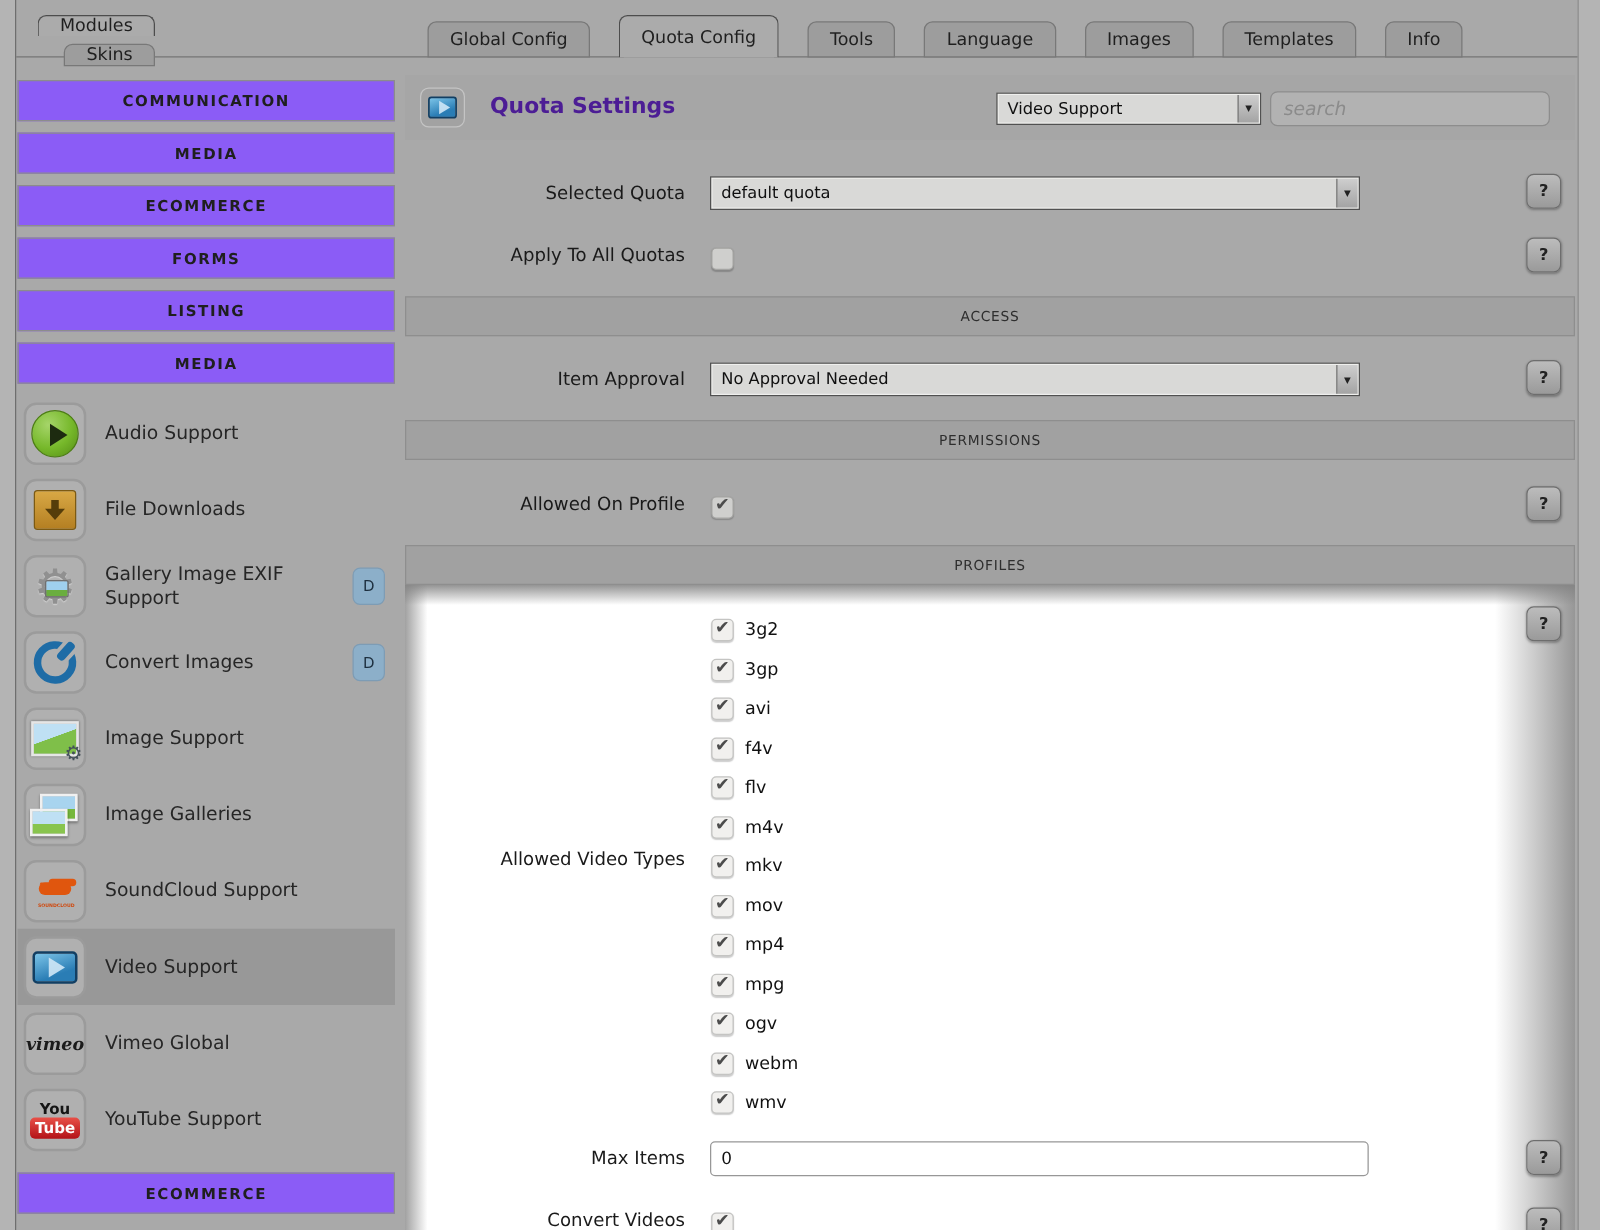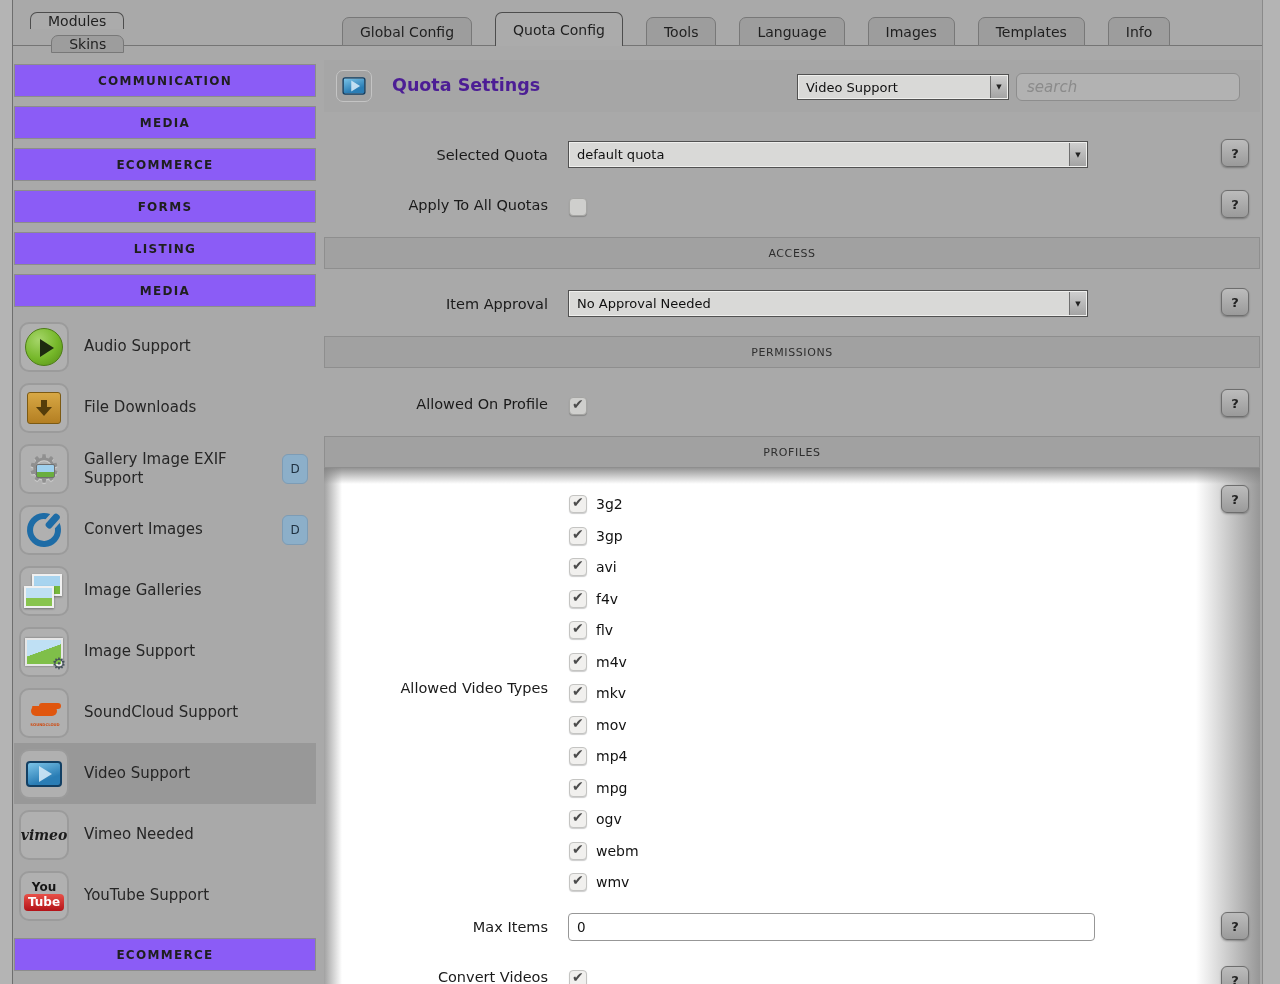--- a/index.html
+++ b/index.html
@@ -162,51 +162,51 @@
     </div>
       <div class="module-row">
       <div class="module-icon-btn">
         <div class="gravatar-icon"></div>
       </div>
       <div class="module-label">Convert Images</div>
       <div class="module-badge">D</div>
     </div>
       <div class="module-row">
       <div class="module-icon-btn">
+        <div class="photo-gear-icon"></div>
+      </div>
+      <div class="module-label">Image Support</div>
+
+    </div>
+      <div class="module-row">
+      <div class="module-icon-btn">
         <div class="photos-stack-icon"></div>
       </div>
       <div class="module-label">Image Galleries</div>
 
     </div>
       <div class="module-row">
       <div class="module-icon-btn">
-        <div class="photo-gear-icon"></div>
-      </div>
-      <div class="module-label">Image Support</div>
-
-    </div>
-      <div class="module-row">
-      <div class="module-icon-btn">
         <div class="soundcloud-icon"></div>
       </div>
       <div class="module-label">SoundCloud Support</div>
 
     </div>
       <div class="module-row selected">
       <div class="module-icon-btn">
         <div class="video-icon"></div>
       </div>
       <div class="module-label">Video Support</div>
 
     </div>
       <div class="module-row">
       <div class="module-icon-btn">
         <div class="vimeo-icon"></div>
       </div>
-      <div class="module-label">Vimeo Needed</div>
+      <div class="module-label">Vimeo Global</div>
 
     </div>
       <div class="module-row">
       <div class="module-icon-btn">
         <div class="youtube-icon"></div>
       </div>
       <div class="module-label">YouTube Support</div>
 
     </div>
     </div>

